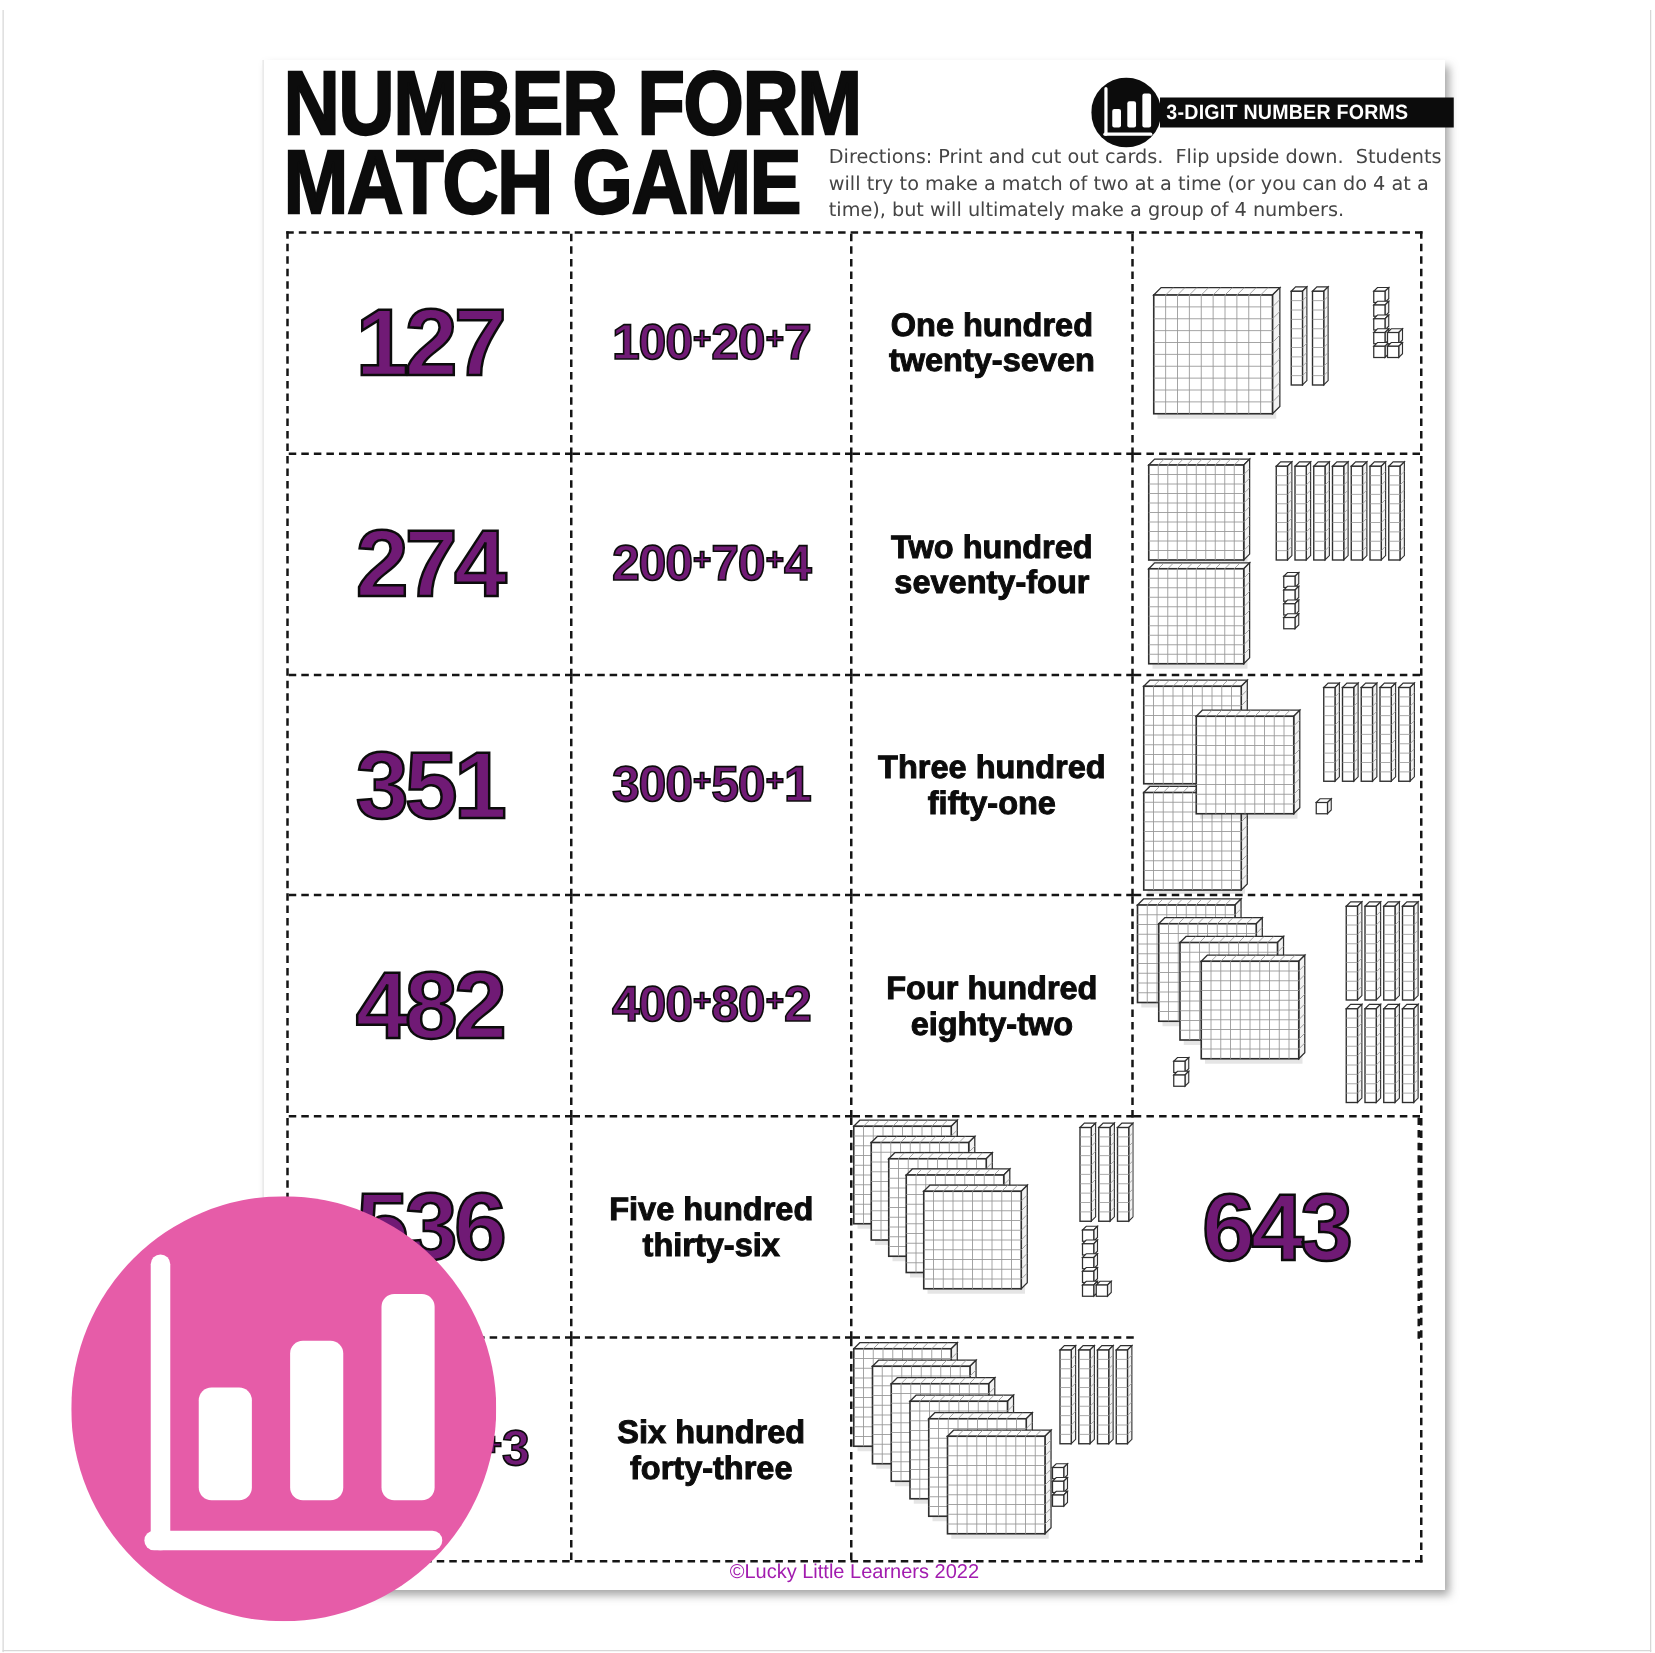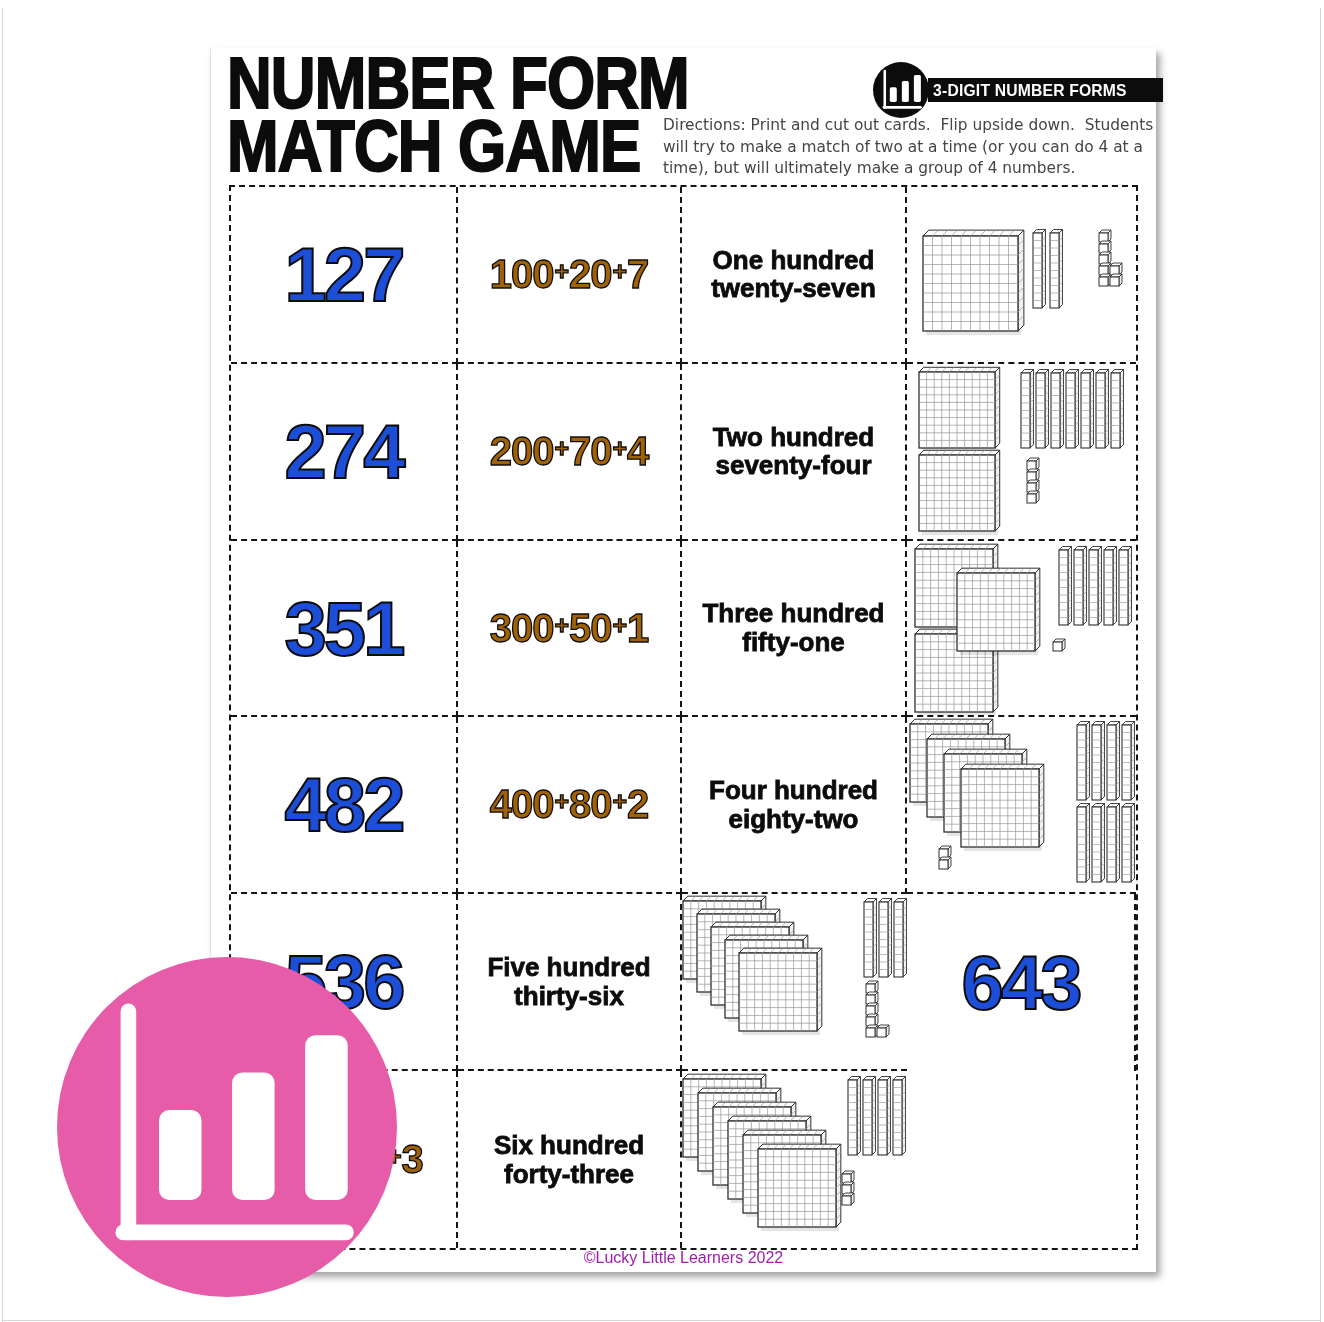--- a/index.html
+++ b/index.html
@@ -33,23 +33,23 @@
               white-space:pre-wrap;}
 
   
   #grid{position:absolute;left:18px;top:137px;width:909px;height:1065px;box-sizing:border-box;
         border:2.5px dashed #151515;display:grid;grid-template-columns:227px 224px 225px 1fr;
         grid-template-rows:repeat(6,1fr);}
   .cell{box-sizing:border-box;border-right:2.5px dashed #151515;border-bottom:2.5px dashed #151515;
         display:flex;align-items:center;justify-content:center;text-align:center;overflow:hidden;}
   .cell.last-col{border-right:none;}
   .cell.last-row{border-bottom:none;}
-  .numeral{font-size:76px;font-weight:bold;letter-spacing:-3px;color:#1d4ed8;
+  .numeral{font-size:76px;font-weight:bold;letter-spacing:-3px;color:#701a75;
            -webkit-text-stroke:2px #0c0c0c;}
-  .expanded{font-size:40px;font-weight:bold;letter-spacing:-1px;color:#a16207;
+  .expanded{font-size:40px;font-weight:bold;letter-spacing:-1px;color:#701a75;
             -webkit-text-stroke:1.3px #0c0c0c;}
   .expanded .plus{font-size:25px;position:relative;top:-8px;margin:0 1px;}
   .words{font-size:26px;font-weight:bold;line-height:1.1;color:#0c0c0c;padding:0 18px;
          -webkit-text-stroke:.8px #0c0c0c;}
   .blocks svg{display:block;}
 
   
   #footer{position:absolute;left:0;top:1201px;width:100%;text-align:center;color:#a21caf;
           font-family:Liberation Sans, sans-serif;font-size:16px;}
 

